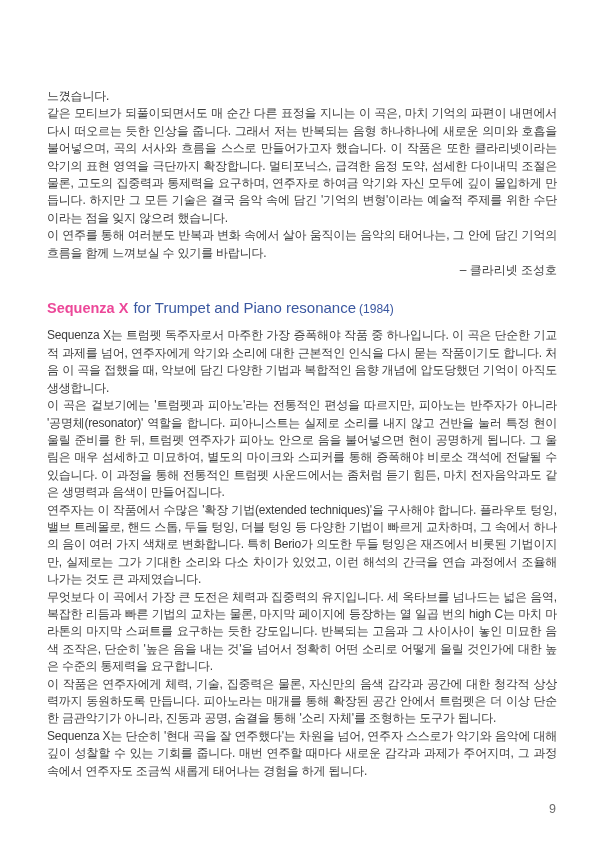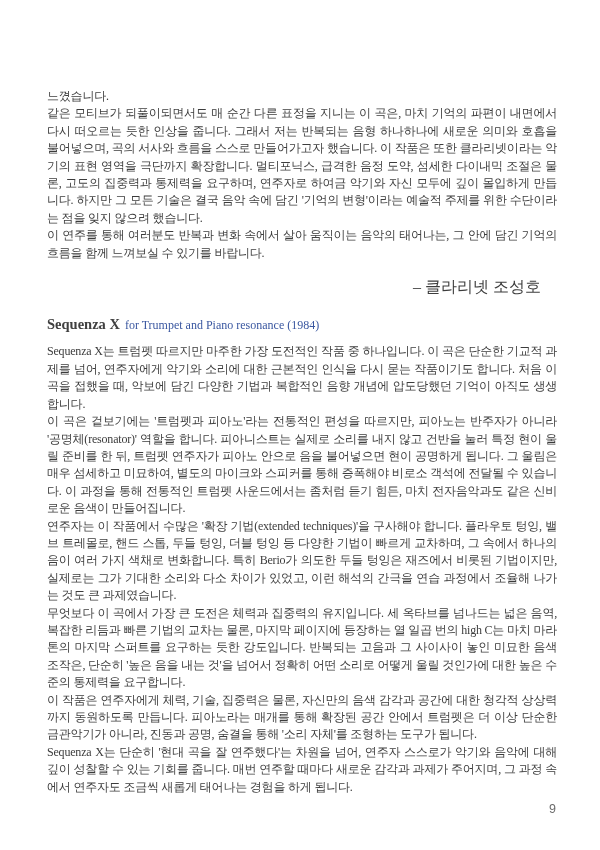--- a/index.html
+++ b/index.html
@@ -13,51 +13,50 @@
     height: 850px;
     background: #ffffff;
     font-family: "Liberation Sans", "DejaVu Sans", sans-serif;
     overflow: hidden;
   }
   .content {
     position: absolute;
     left: 47px;
     top: 88px;
     width: 510px;
-    font-family: Liberation Serif, serif;
   }
   .body-text {
     margin: 0;
     font-size: 12px;
     line-height: 17.4px;
     letter-spacing: -0.2px;
     color: #3c3c3c;
     text-align: justify;
     word-break: break-word;
   }
   .attribution {
-    margin: 16px;
-    font-size: 16px;
+    margin: 0;
+    font-size: 12px;
     line-height: 17.4px;
     color: #3c3c3c;
     text-align: right;
   }
   .section-heading {
     margin: 16px 0 8px 0;
     line-height: 20px;
     color: #3a57a0;
     text-align: left;
   }
   .heading-title {
     font-size: 14.5px;
     font-weight: 700;
-    color: #404040;
+    color: #ec4899;
   }
   .heading-subtitle {
-    font-size: 12px;
+    font-size: 15px;
     font-weight: 400;
     margin-left: 5px;
     color: #3a57a0;
   }
   .heading-year {
     font-size: 12px;
     font-weight: 400;
     margin-left: 3px;
     color: #3a57a0;
   }
@@ -79,22 +78,22 @@
       <p class="body-text">느꼈습니다.</p>
       <p class="body-text">같은 모티브가 되풀이되면서도 매 순간 다른 표정을 지니는 이 곡은, 마치 기억의 파편이 내면에서 다시 떠오르는 듯한 인상을 줍니다. 그래서 저는 반복되는 음형 하나하나에 새로운 의미와 호흡을 불어넣으며, 곡의 서사와 흐름을 스스로 만들어가고자 했습니다. 이 작품은 또한 클라리넷이라는 악기의 표현 영역을 극단까지 확장합니다. 멀티포닉스, 급격한 음정 도약, 섬세한 다이내믹 조절은 물론, 고도의 집중력과 통제력을 요구하며, 연주자로 하여금 악기와 자신 모두에 깊이 몰입하게 만듭니다. 하지만 그 모든 기술은 결국 음악 속에 담긴 '기억의 변형'이라는 예술적 주제를 위한 수단이라는 점을 잊지 않으려 했습니다.</p>
       <p class="body-text">이 연주를 통해 여러분도 반복과 변화 속에서 살아 움직이는 음악의 태어나는, 그 안에 담긴 기억의 흐름을 함께 느껴보실 수 있기를 바랍니다.</p>
       <p class="attribution">– 클라리넷 조성호</p>
     </section>
 
     <section>
       <h2 class="section-heading">
         <span class="heading-title">Sequenza X</span><span class="heading-subtitle">for Trumpet and Piano resonance</span><span class="heading-year">(1984)</span>
       </h2>
-      <p class="body-text">Sequenza X는 트럼펫 따르지만 마주한 가장 도전적인 작품 중 하나입니다. 이 곡은 단순한 기교적 과제를 넘어, 연주자에게 악기와 소리에 대한 근본적인 인식을 다시 묻는 작품이기도 합니다. 처음 이 곡을 접했을 때, 악보에 담긴 다양한 기법과 복합적인 음향 개념에 압도당했던 기억이 아직도 생생합니다.</p>
-      <p class="body-text">이 곡은 겉보기에는 '트럼펫과 피아노'라는 전통적인 편성을 따르지만, 피아노는 반주자가 아니라 '공명체(resonator)' 역할을 합니다. 피아니스트는 실제로 소리를 내지 않고 건반을 눌러 특정 현이 울릴 준비를 한 뒤, 트럼펫 연주자가 피아노 안으로 음을 불어넣으면 현이 공명하게 됩니다. 그 울림은 매우 섬세하고 미묘하여, 별도의 마이크와 스피커를 통해 증폭해야 비로소 객석에 전달될 수 있습니다. 이 과정을 통해 전통적인 트럼펫 사운드에서는 좀처럼 듣기 힘든, 마치 전자음악과도 같은 신비로운 음색이 만들어집니다.</p>
+      <p class="body-text">Sequenza X는 트럼펫 독주자로서 마주한 가장 증폭해야 작품 중 하나입니다. 이 곡은 단순한 기교적 과제를 넘어, 연주자에게 악기와 소리에 대한 근본적인 인식을 다시 묻는 작품이기도 합니다. 처음 이 곡을 접했을 때, 악보에 담긴 다양한 기법과 복합적인 음향 개념에 압도당했던 기억이 아직도 생생합니다.</p>
+      <p class="body-text">이 곡은 겉보기에는 '트럼펫과 피아노'라는 전통적인 편성을 따르지만, 피아노는 반주자가 아니라 '공명체(resonator)' 역할을 합니다. 피아니스트는 실제로 소리를 내지 않고 건반을 눌러 특정 현이 울릴 준비를 한 뒤, 트럼펫 연주자가 피아노 안으로 음을 불어넣으면 현이 공명하게 됩니다. 그 울림은 매우 섬세하고 미묘하여, 별도의 마이크와 스피커를 통해 증폭해야 비로소 객석에 전달될 수 있습니다. 이 과정을 통해 전통적인 트럼펫 사운드에서는 좀처럼 듣기 힘든, 마치 전자음악과도 같은 생명력과 음색이 만들어집니다.</p>
       <p class="body-text">연주자는 이 작품에서 수많은 '확장 기법(extended techniques)'을 구사해야 합니다. 플라우토 텅잉, 밸브 트레몰로, 핸드 스톱, 두들 텅잉, 더블 텅잉 등 다양한 기법이 빠르게 교차하며, 그 속에서 하나의 음이 여러 가지 색채로 변화합니다. 특히 Berio가 의도한 두들 텅잉은 재즈에서 비롯된 기법이지만, 실제로는 그가 기대한 소리와 다소 차이가 있었고, 이런 해석의 간극을 연습 과정에서 조율해 나가는 것도 큰 과제였습니다.</p>
       <p class="body-text">무엇보다 이 곡에서 가장 큰 도전은 체력과 집중력의 유지입니다. 세 옥타브를 넘나드는 넓은 음역, 복잡한 리듬과 빠른 기법의 교차는 물론, 마지막 페이지에 등장하는 열 일곱 번의 high C는 마치 마라톤의 마지막 스퍼트를 요구하는 듯한 강도입니다. 반복되는 고음과 그 사이사이 놓인 미묘한 음색 조작은, 단순히 '높은 음을 내는 것'을 넘어서 정확히 어떤 소리로 어떻게 울릴 것인가에 대한 높은 수준의 통제력을 요구합니다.</p>
       <p class="body-text">이 작품은 연주자에게 체력, 기술, 집중력은 물론, 자신만의 음색 감각과 공간에 대한 청각적 상상력까지 동원하도록 만듭니다. 피아노라는 매개를 통해 확장된 공간 안에서 트럼펫은 더 이상 단순한 금관악기가 아니라, 진동과 공명, 숨결을 통해 '소리 자체'를 조형하는 도구가 됩니다.</p>
       <p class="body-text">Sequenza X는 단순히 '현대 곡을 잘 연주했다'는 차원을 넘어, 연주자 스스로가 악기와 음악에 대해 깊이 성찰할 수 있는 기회를 줍니다. 매번 연주할 때마다 새로운 감각과 과제가 주어지며, 그 과정 속에서 연주자도 조금씩 새롭게 태어나는 경험을 하게 됩니다.</p>
     </section>
 
   </div>
 
   <div class="page-number">9</div>
 </div>

